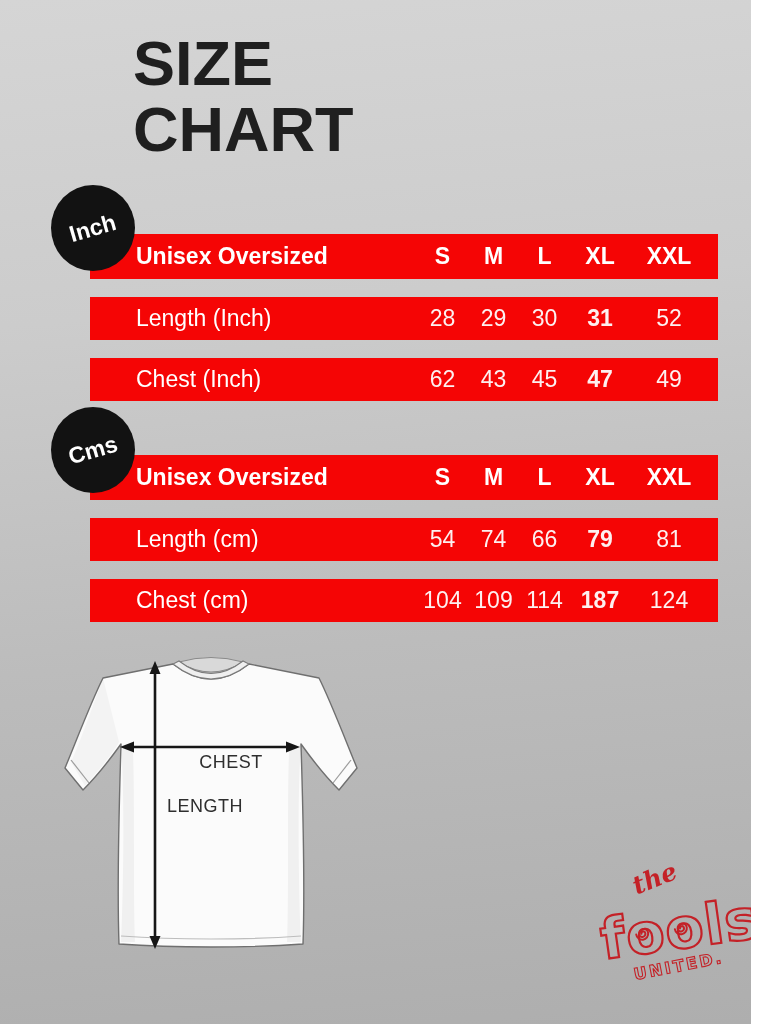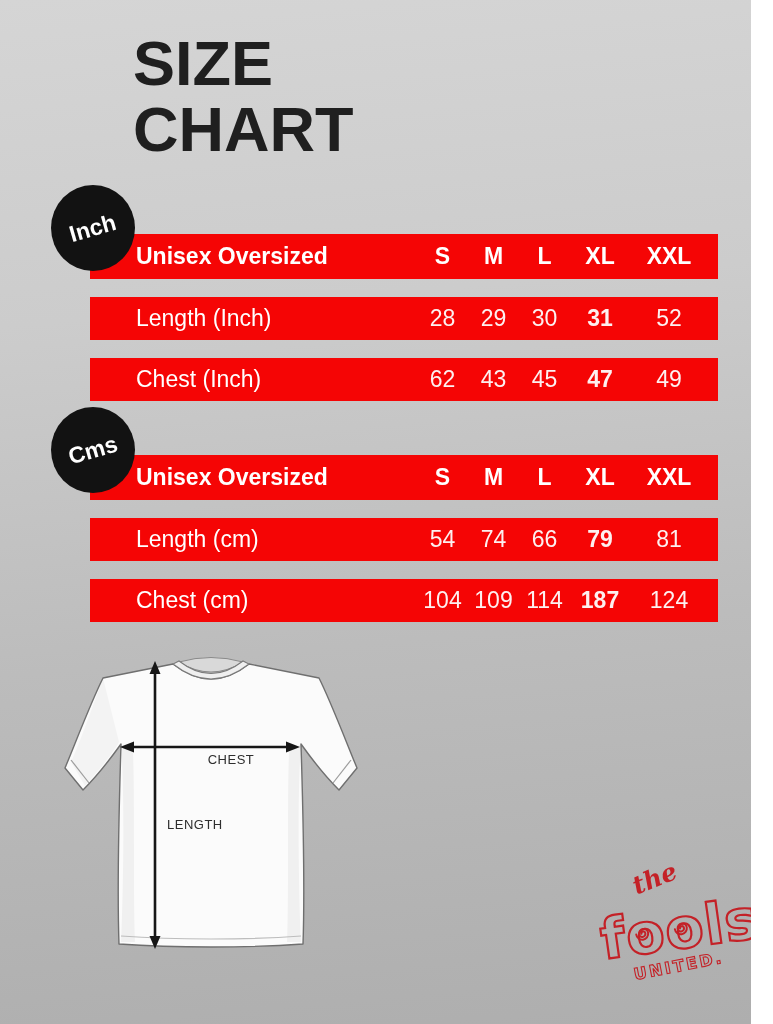--- a/index.html
+++ b/index.html
@@ -40,25 +40,25 @@
   .t-row.header .t-label{font-weight:700;}
   .t-val{text-align:center;color:#fdf0f0;font-size:23px;}
   .t-row.header .t-val{font-weight:700;color:#ffffff;}
   .col-a{width:51px;}
   .col-b{width:51px;}
   .col-c{width:51px;}
   .col-d{width:60px;font-weight:bold;}
   .col-e{width:78px;}
   .tshirt-svg{position:absolute;left:55px;top:648px;z-index:1;}
   .measure-label{
-    position:absolute;color:#2e2e2e;font-size:13px;
+    position:absolute;color:#2e2e2e;font-size:18px;
     letter-spacing:0.5px;z-index:2;
   }
   .label-chest{left:185px;top:752px;width:92px;text-align:center;}
-  .label-length{left:167px;top:817px;}
+  .label-length{left:167px;top:796px;}
   .logo-svg{position:absolute;left:592px;top:846px;z-index:1;}
 </style>
 </head>
 <body>
 
 <div class="canvas">
 
   <div class="page-title">
     <div>SIZE</div>
     <div>CHART</div>

